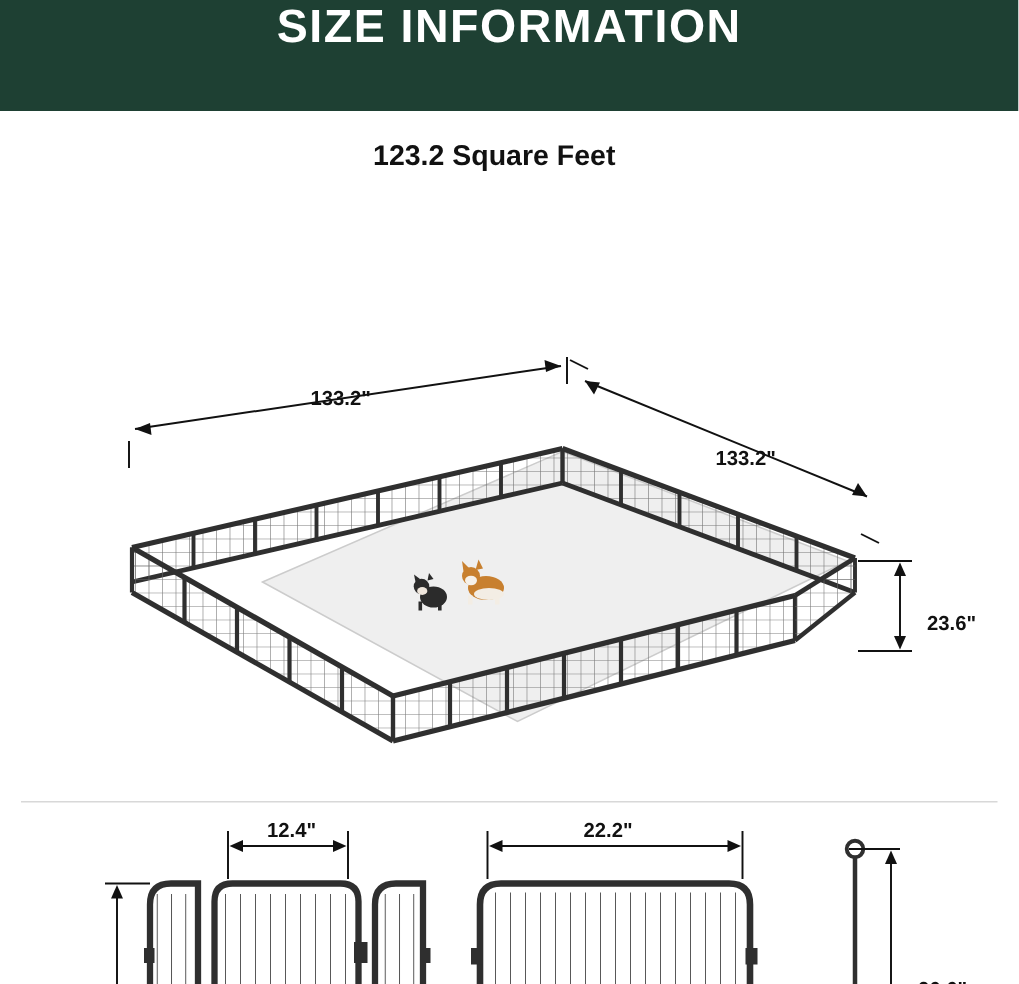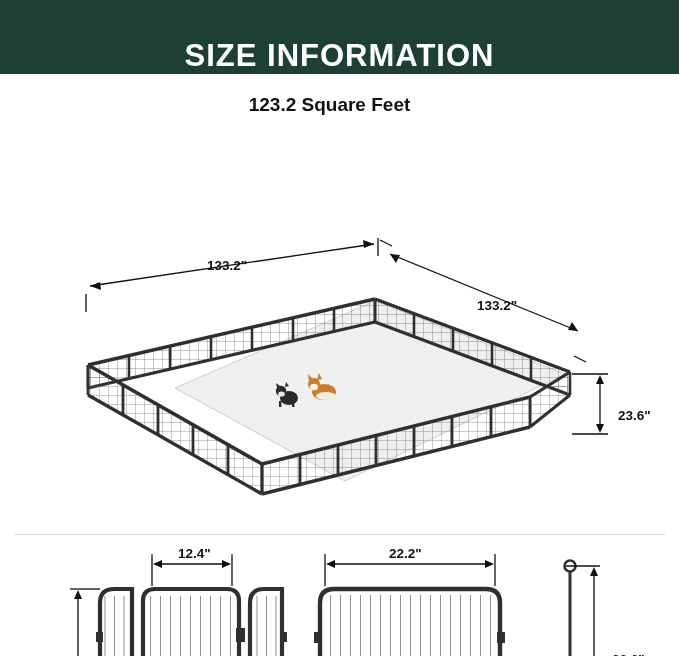--- a/index.html
+++ b/index.html
@@ -8,21 +8,21 @@
     background:#ffffff;
     font-family:"Liberation Sans", sans-serif;
     color:#111;
     overflow:hidden;
     position:relative;
   }
   
   .header{
     width:679px;height:74px;
     background:#1e4033;
-    display:flex;align-items:flex-end;justify-content:center;
+    display:flex;align-items:flex-start;justify-content:center;
     box-sizing:border-box;
   }
   .header-title{
     color:#ffffff;
     font-size:31px;
     font-weight:bold;
     letter-spacing:1px;
   }
   
   .subtitle{

